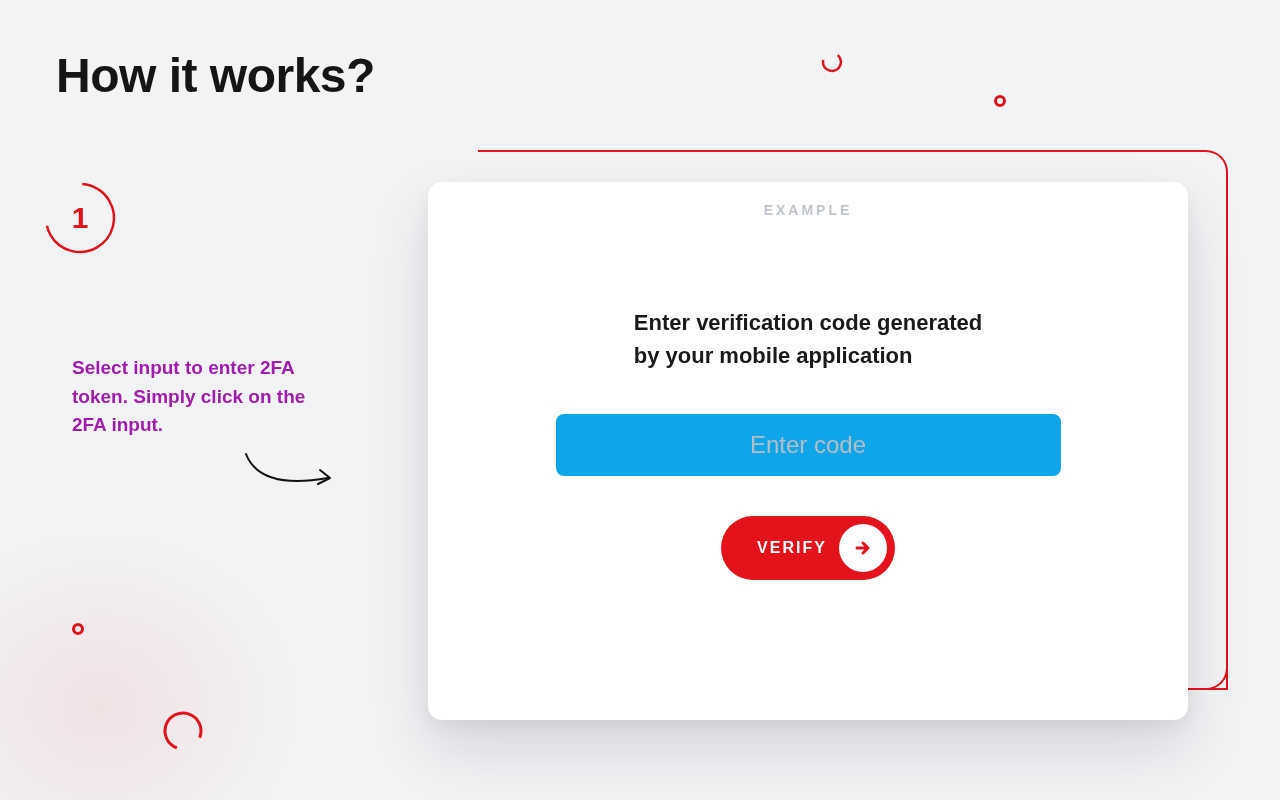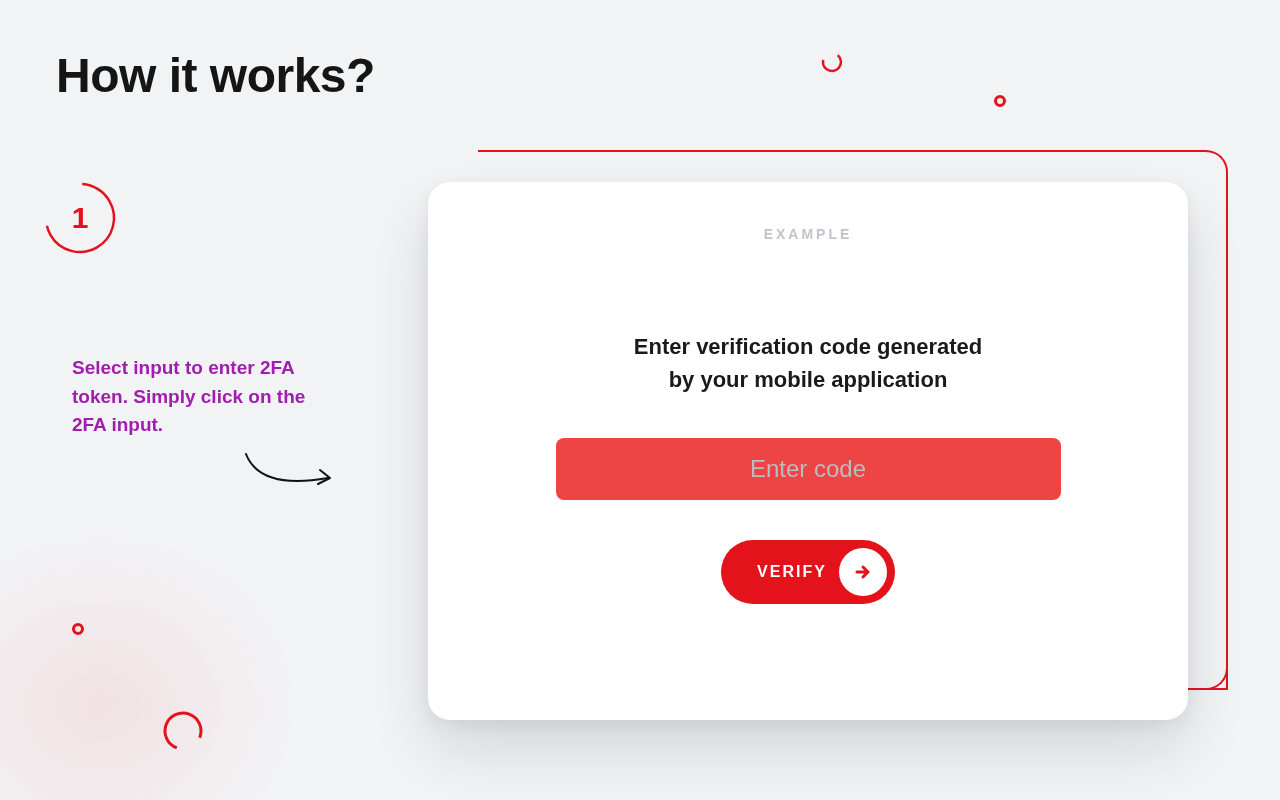--- a/index.html
+++ b/index.html
@@ -65,46 +65,46 @@
     width: 95px;
     height: 48px;
   }
   .card {
     position: absolute;
     left: 428px;
     top: 182px;
     width: 760px;
     height: 538px;
     background: #fff;
-    border-radius: 22px;
+    border-radius: 14px;
     box-shadow: 0 30px 60px rgba(20,20,30,0.12), 0 6px 18px rgba(20,20,30,0.06);
     display: flex;
     flex-direction: column;
     align-items: center;
-    padding-top: 44px;
+    padding-top: 20px;
   }
   .card .example {
     font-size: 14px;
     font-weight: 700;
     letter-spacing: 3px;
     color: #c0c4cb;
   }
   .card .instruction {
     margin-top: 88px;
-    text-align: center;
+    text-align: left;
     font-size: 22px;
     font-weight: 600;
     color: #1a1a1a;
     line-height: 1.5;
   }
   .card .code-input {
     margin-top: 42px;
     width: 505px;
     height: 62px;
-    background: #ef4444;
+    background: #0ea5e9;
     border: none;
     border-radius: 8px;
     font-size: 24px;
     text-align: center;
     color: #333;
     outline: none;
   }
   .card .code-input::placeholder { color: #b9bdc4; }
   .verify-btn {
     margin-top: 40px;

